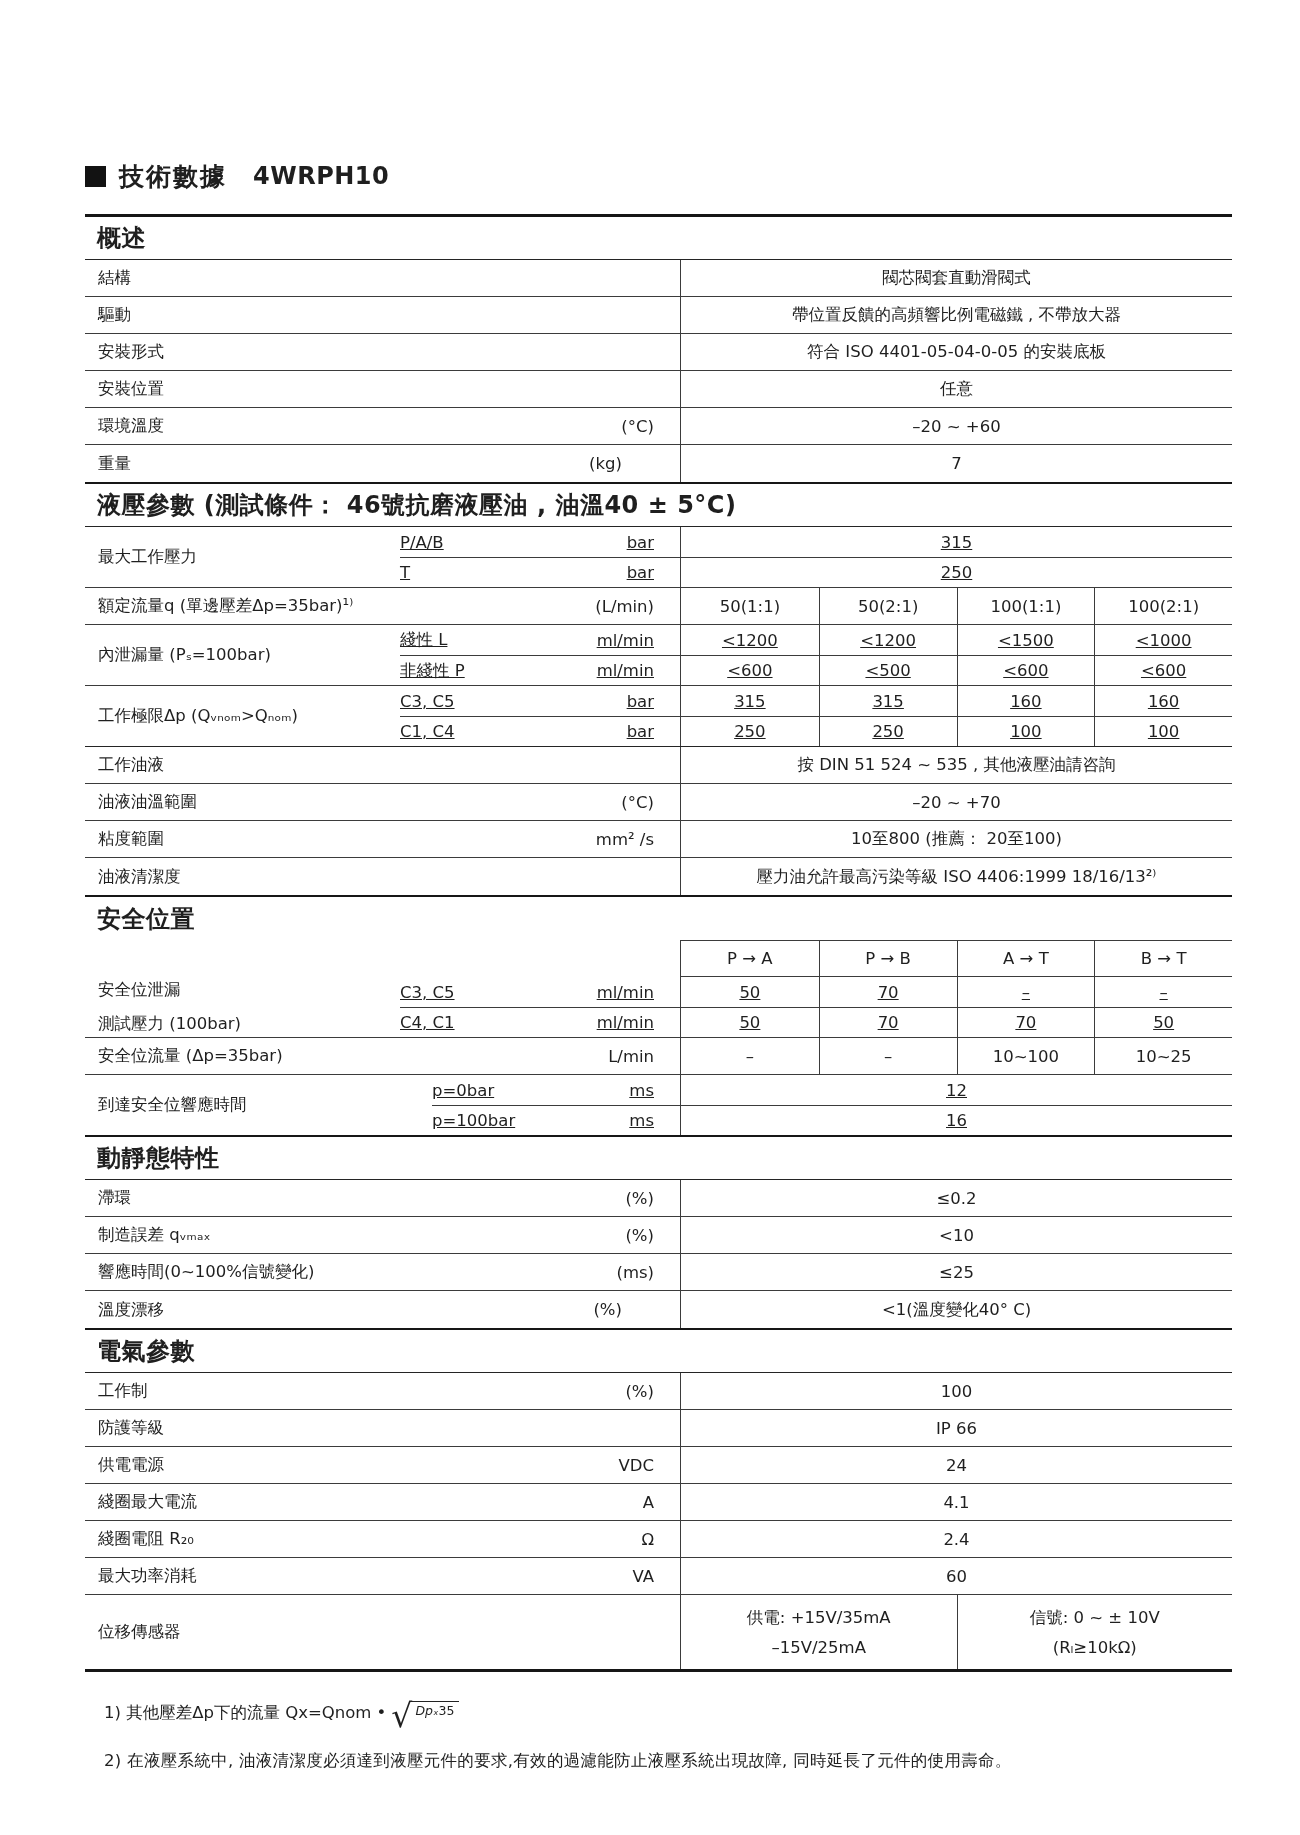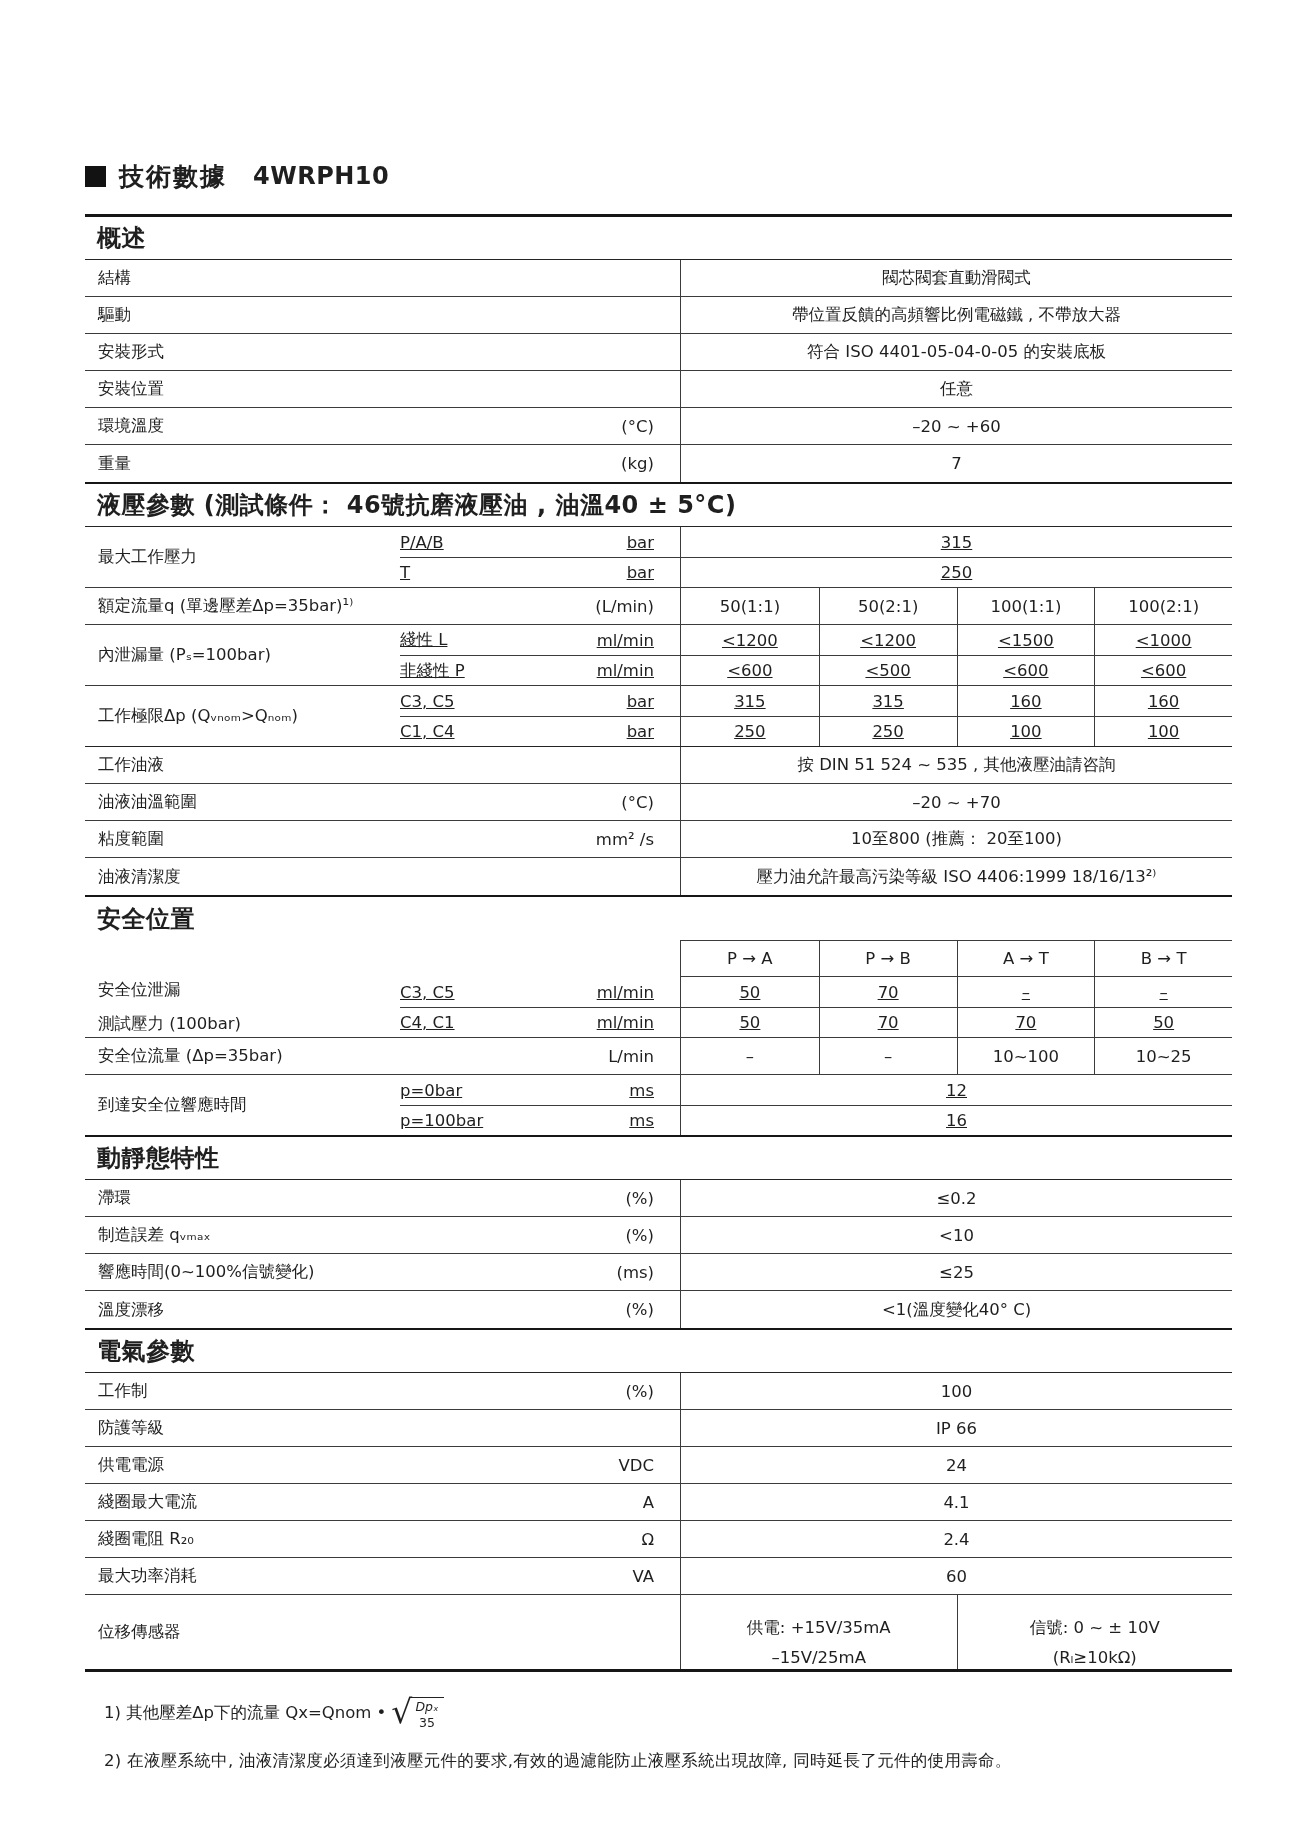--- a/index.html
+++ b/index.html
@@ -23,53 +23,53 @@
   .section + .section { border-top: 2.5px solid #161616; }
 
   .sec-title {
     min-height: 43px; display: flex; align-items: center;
     padding-left: 12px; font-size: 24px; font-weight: bold;
     border-bottom: 1.5px solid #242424; letter-spacing: 0.5px;
   }
   .sec-title.norule { border-bottom: none; }
 
   .row { display: flex; align-items: stretch; min-height: 37px; border-bottom: 1px solid #3b3b3b; font-size: 16.5px; }
-  .row.last { border-bottom: none; }
+  .row.last { border-bottom: none; gap: 32px; }
   .row.thick { border-bottom: 1.6px solid #242424; }
   .row.tall { min-height: 74px; }
 
   .lab { padding-left: 13px; display: flex; flex-direction: column; justify-content: center; gap: 12px; }
   .lab-line { white-space: nowrap; }
   .row:not(.group) .lab { flex: 1; display: flex; justify-content: center; }
   .unit { width: 150px; display: flex; align-items: center; justify-content: flex-end; padding-right: 26px; white-space: nowrap; }
 
   .vals { width: 552px; display: flex; align-items: stretch; border-left: 1px solid #3b3b3b; }
   .vcell { display: flex; flex-direction: column; align-items: center; justify-content: center; text-align: center; padding: 2px 4px; }
   .vcell.s1 { width: 138px; }
   .vcell.s2 { width: 276px; }
   .vcell.s4 { width: 551px; }
   .vcell + .vcell { border-left: 1px solid #3b3b3b; }
-  .tall .vcell { gap: 9px; justify-content: flex-end; }
+  .tall .vcell { gap: 9px; }
 
   .group .lab { width: 315px; }
   .gright { flex: 1; display: flex; flex-direction: column; text-decoration: underline; }
   .subrow { display: flex; align-items: stretch; min-height: 30px; flex: 1; font-size: 16.5px; }
   .subrow + .subrow { border-top: 1px solid #3b3b3b; }
   .subrow .sub { flex: 1; display: flex; align-items: center; white-space: nowrap; }
   .subrow .unit { width: 128px; }
 
   .hdr { border-bottom: none; }
   .hdr .vals { border-top: 1px solid #3b3b3b; border-bottom: 1px solid #3b3b3b; }
 
   
   .footnotes { margin-top: 14px; font-size: 16.5px; margin-left: 19px; }
   .fn1 { display: flex; align-items: center; min-height: 54px; }
   .root { display: inline-flex; align-items: flex-start; margin-left: 5px; }
   .rsign { font-size: 33px; line-height: 0.85; transform: translateY(3px); font-weight: normal; }
-  .frac { display: inline-flex; flex-direction: column; align-items: center; border-top: 1.6px solid #222; font-size: 12.5px; line-height: 1.3; padding: 1px 5px 0 3px; margin-top: 2px; }
+  .frac { display: inline-flex; flex-direction: row; align-items: center; border-top: 1.6px solid #222; font-size: 12.5px; line-height: 1.3; padding: 1px 5px 0 3px; margin-top: 2px; }
   .frac .num { font-style: italic; }
   .fn2 { margin-top: 10px; letter-spacing: 0.3px; }
 </style>
 </head>
 <body>
 
 <div class="page">
 
   <div class="doc-title">
     <span class="bullet"></span>

